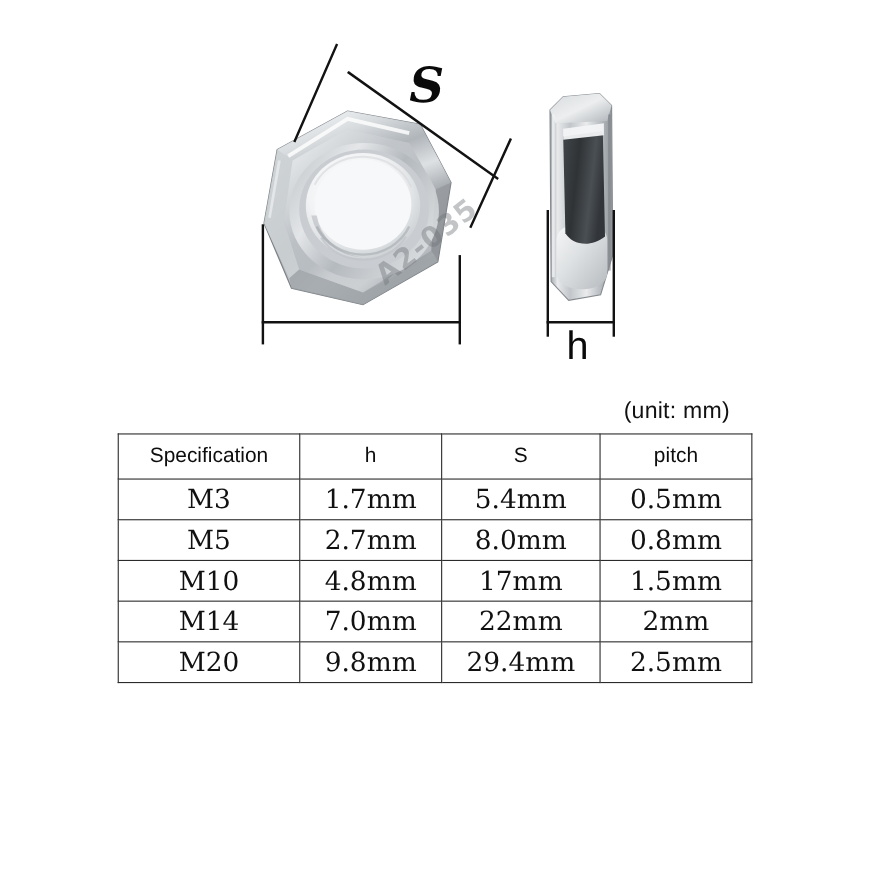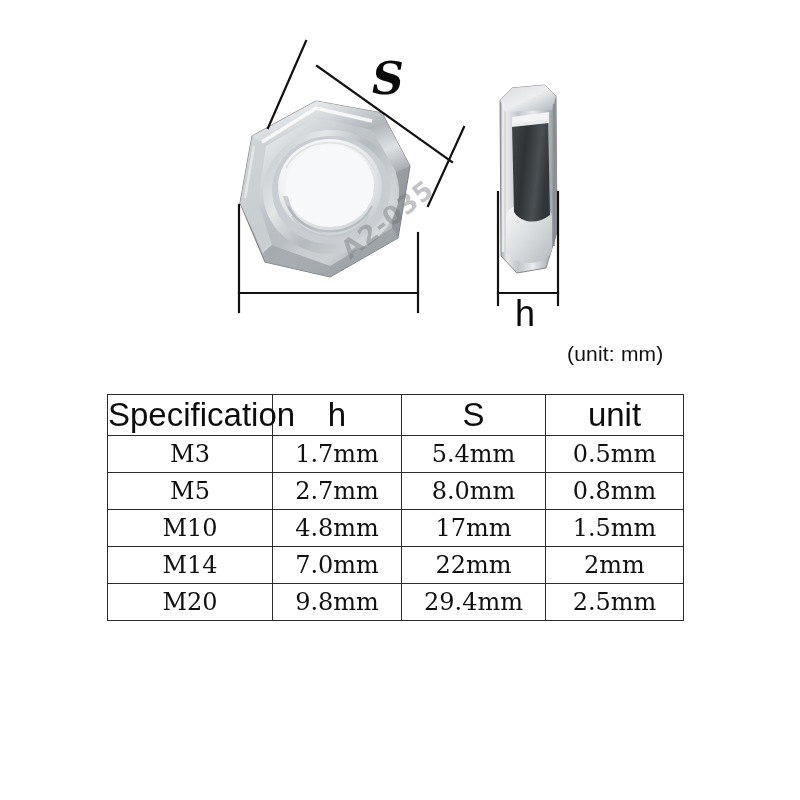--- a/index.html
+++ b/index.html
@@ -50,21 +50,21 @@
     top: 296px;
     font-family: "Liberation Sans", sans-serif;
     font-weight: 400;
     font-size: 36px;
   }
 
   
   #unit-note {
     position: absolute;
     left: 567px;
-    top: 342px;
+    top: 362px;
     font-family: "Liberation Sans", sans-serif;
     font-size: 21px;
     color: #111111;
     letter-spacing: 0.2px;
   }
 
   
   #spec-table-wrap {
     position: absolute;
     left: 107px;
@@ -83,21 +83,21 @@
     text-align: center;
     vertical-align: middle;
     padding: 0;
     height: 36px;
     background: #ffffff;
   }
   table#spec-table thead th {
     height: 40px;
     font-family: "Liberation Sans", sans-serif;
     font-weight: 400;
-    font-size: 33px;
+    font-size: 19px;
     color: #0d0d0d;
   }
   table#spec-table tbody td {
     font-family: "DejaVu Serif", serif;
     font-weight: 400;
     font-size: 24px;
     color: #111111;
   }
   col.c-spec  { width: 165px; }
   col.c-h     { width: 129px; }
@@ -251,21 +251,21 @@
       <col class="c-spec">
         <col class="c-h">
         <col class="c-s">
         <col class="c-pitch">
     </colgroup>
     <thead>
       <tr>
         <th>Specification</th>
         <th>h</th>
         <th>S</th>
-        <th>unit</th>
+        <th>pitch</th>
       </tr>
     </thead>
     <tbody id="spec-table-body">
 
     <tr>
           <td>M3</td>
           <td>1.7mm</td>
           <td>5.4mm</td>
           <td>0.5mm</td>
         </tr>

